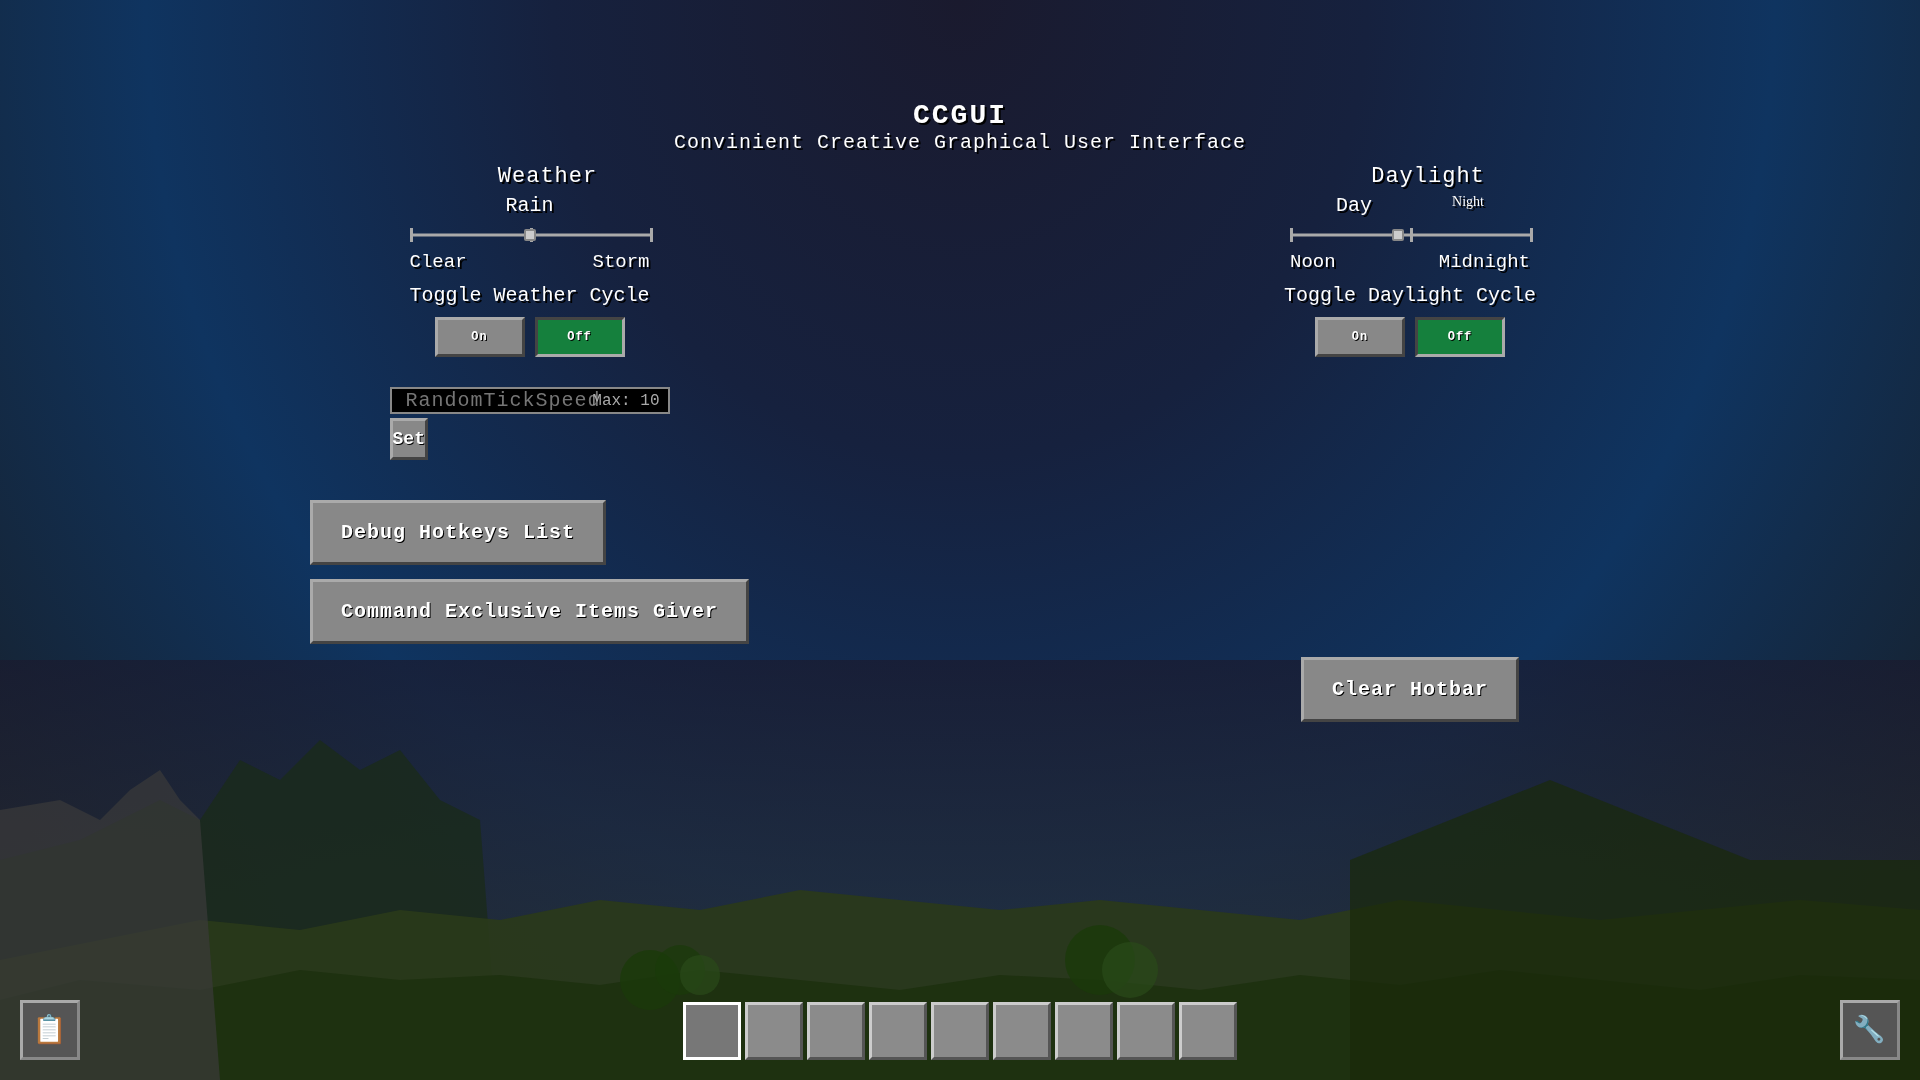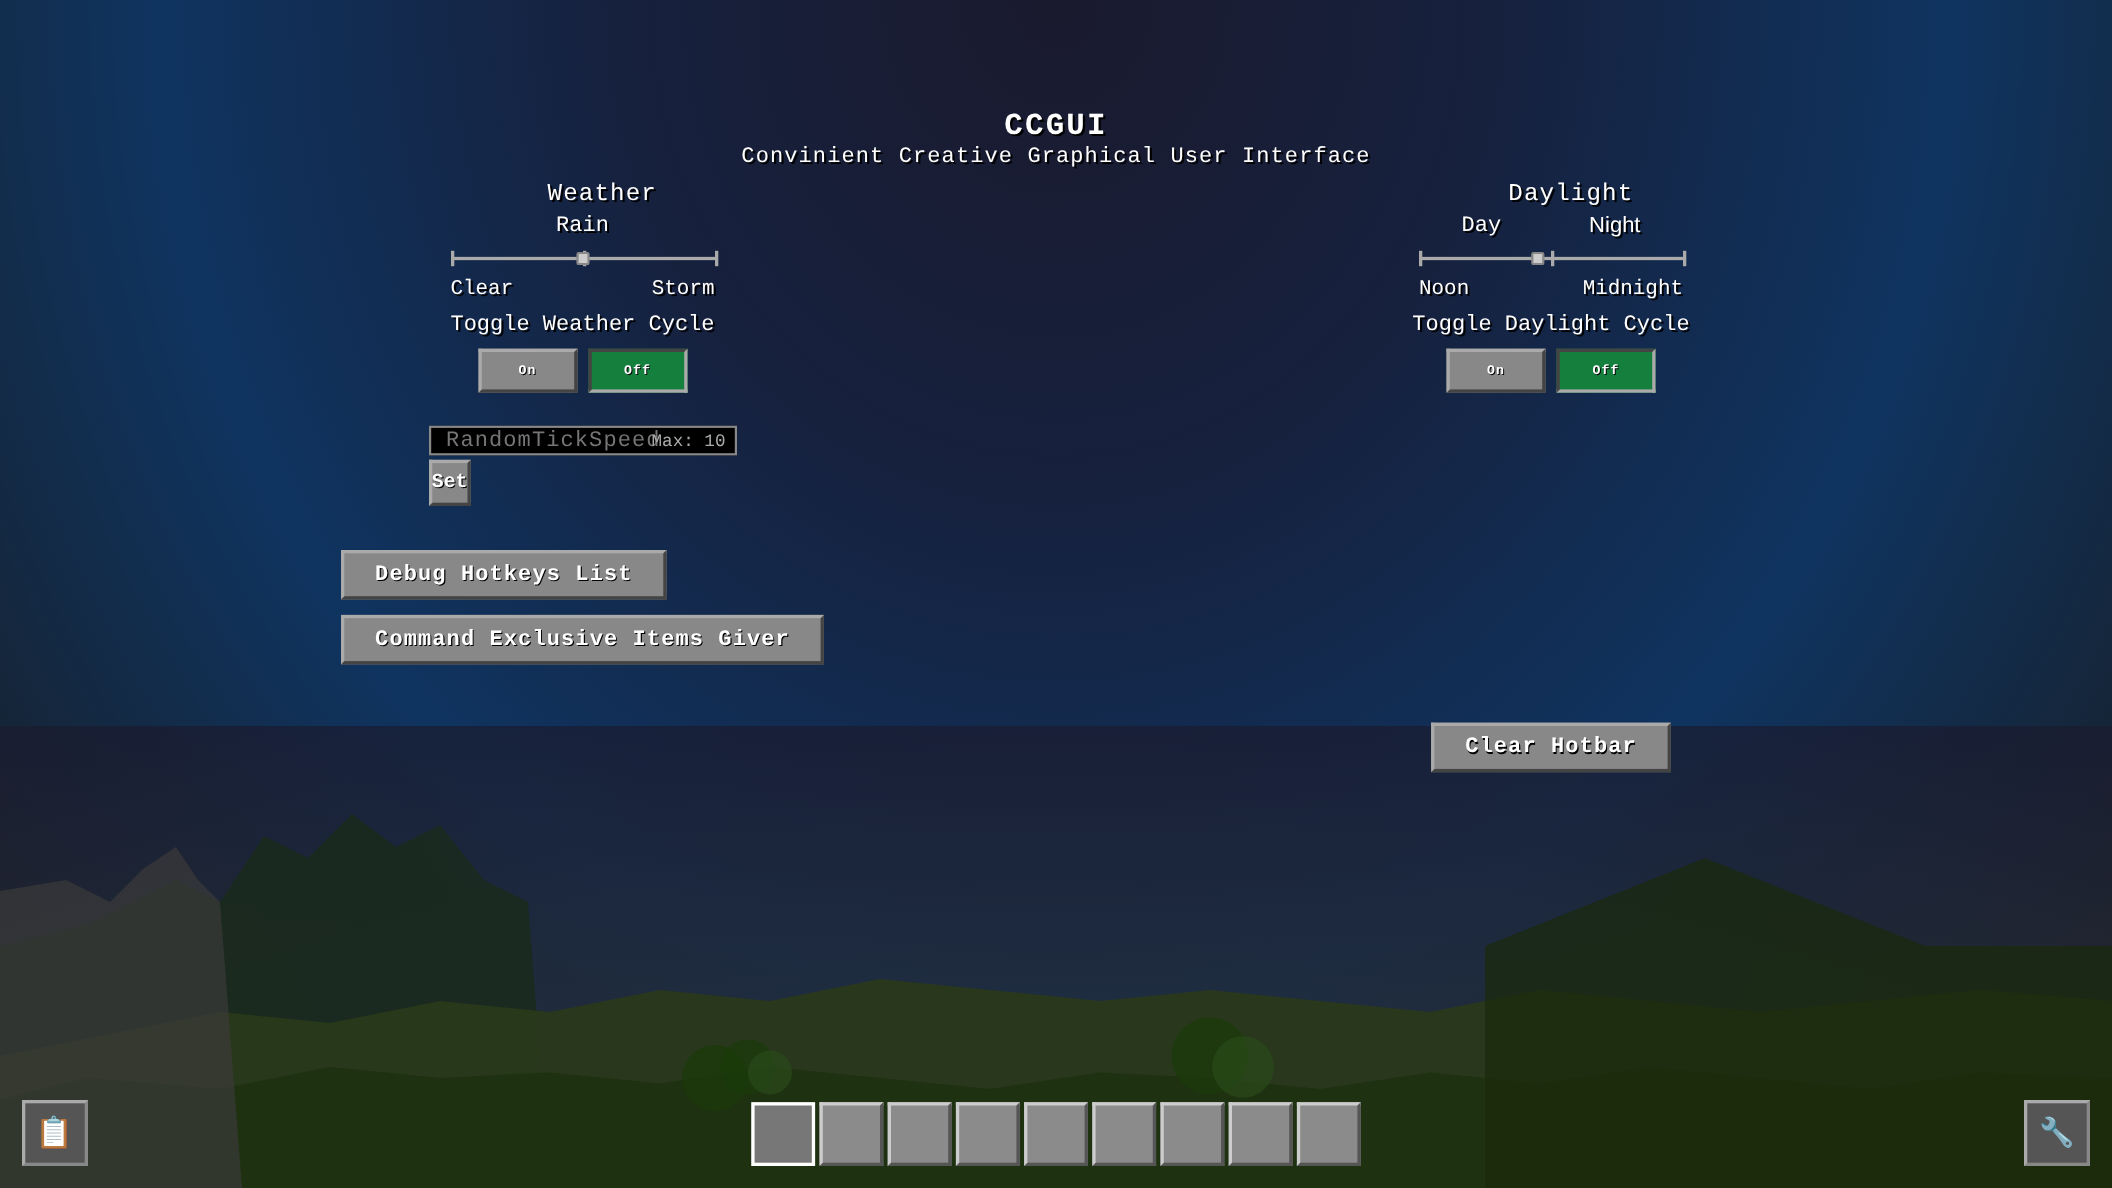--- a/index.html
+++ b/index.html
@@ -248,21 +248,21 @@
       background: #888888;
       border: none;
       border-top: 3px solid #aaaaaa;
       border-left: 3px solid #aaaaaa;
       border-right: 3px solid #444444;
       border-bottom: 3px solid #444444;
       color: #ffffff;
       font-family: 'Courier New', monospace;
       font-size: 20px;
       font-weight: bold;
-      padding: 8px 28px;
+      padding: 18px 28px;
       cursor: pointer;
       letter-spacing: 1px;
       text-shadow: 1px 1px 0px #000;
       white-space: nowrap;
     }
 
     
     .hotbar {
       position: absolute;
       bottom: 20px;
@@ -430,21 +430,21 @@
     </div>
 
     <div class="right-panel" style="margin-top:0;">
 
       <div class="section-title">Daylight</div>
 
       <div class="slider-container">
 
         <div style="display:flex;gap:80px;justify-content:center;margin-bottom:4px;">
           <span style="color:#fff;font-family:'Courier New',monospace;font-size:20px;text-shadow:2px 2px 0 #000;">Day</span>
-          <span style="color:#fff;font-family:Liberation Sans, sans-serif;font-size:20px;text-shadow:2px 2px 0 #000;">Night</span>
+          <span style="color:#fff;font-family:Liberation Serif, serif;font-size:14px;text-shadow:2px 2px 0 #000;">Night</span>
         </div>
 
         <div class="slider-track" style="width:240px;">
           <div class="track-line"></div>
           <div class="track-tick" style="left:0;"></div>
           <div class="track-tick" style="left:50%;"></div>
           <div class="track-tick" style="left:100%;"></div>
 
           <div class="track-thumb" style="left:calc(45% - 6px);"></div>
         </div>

